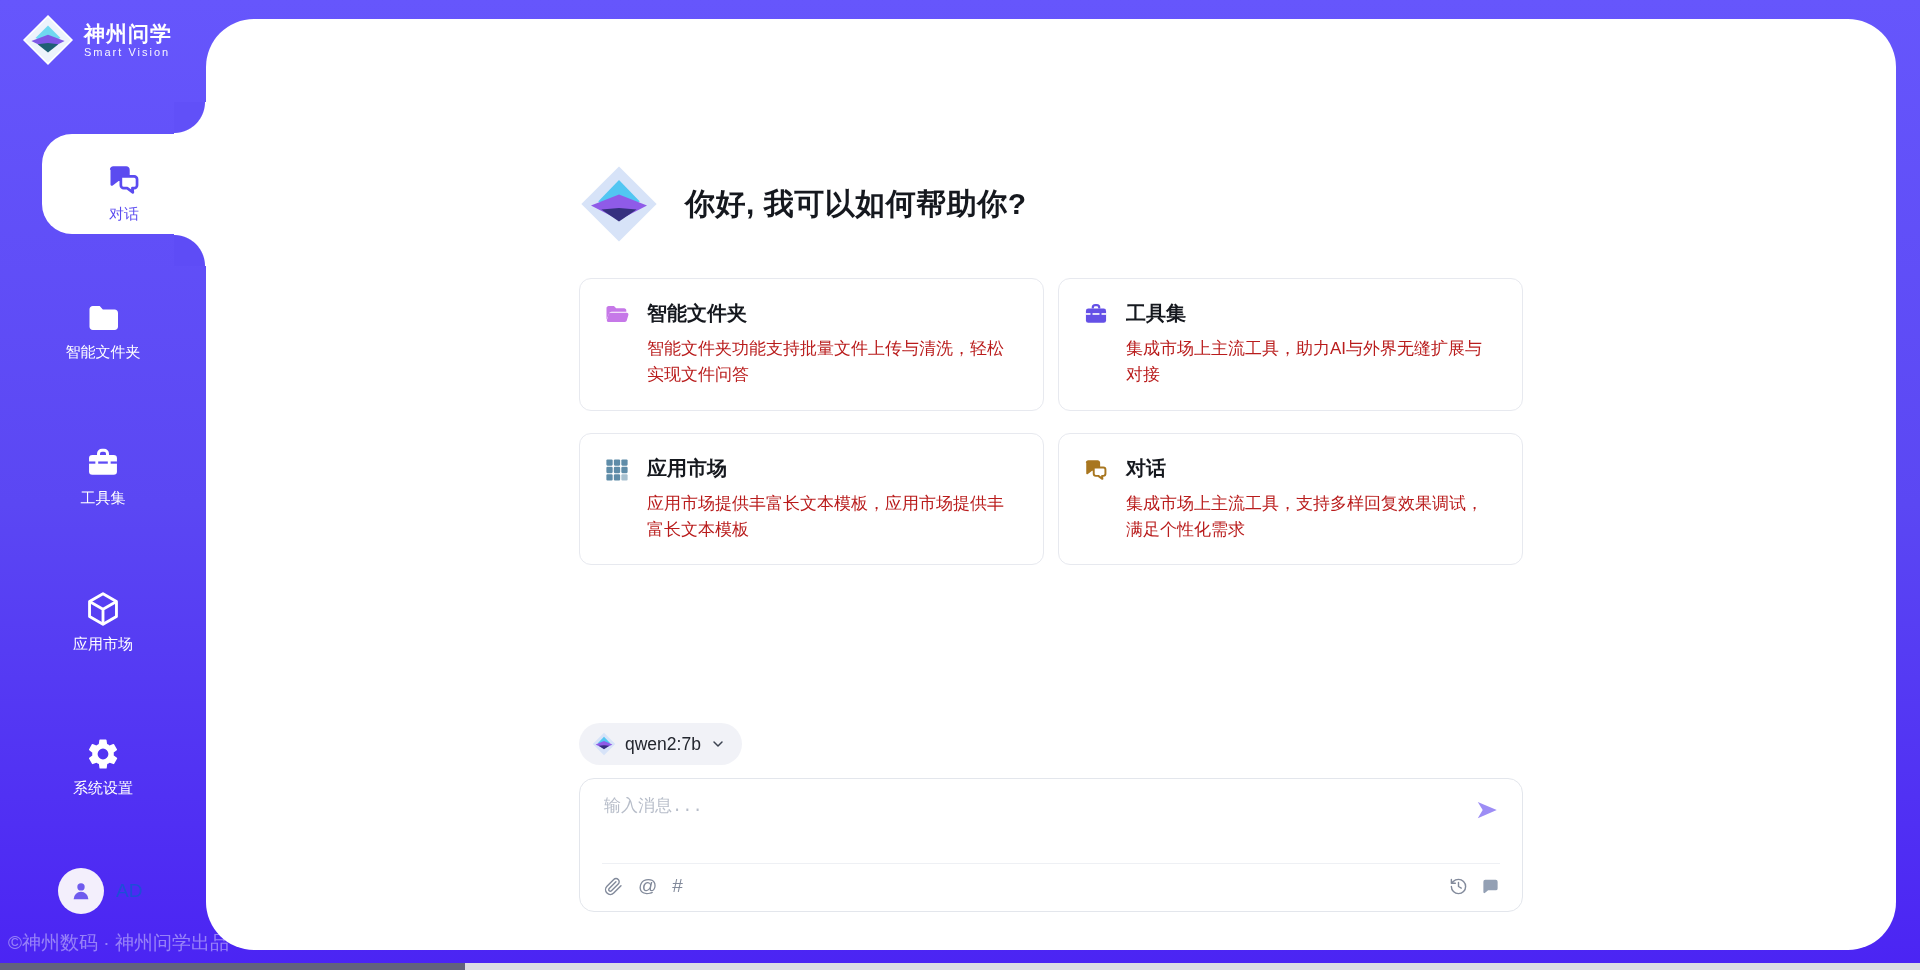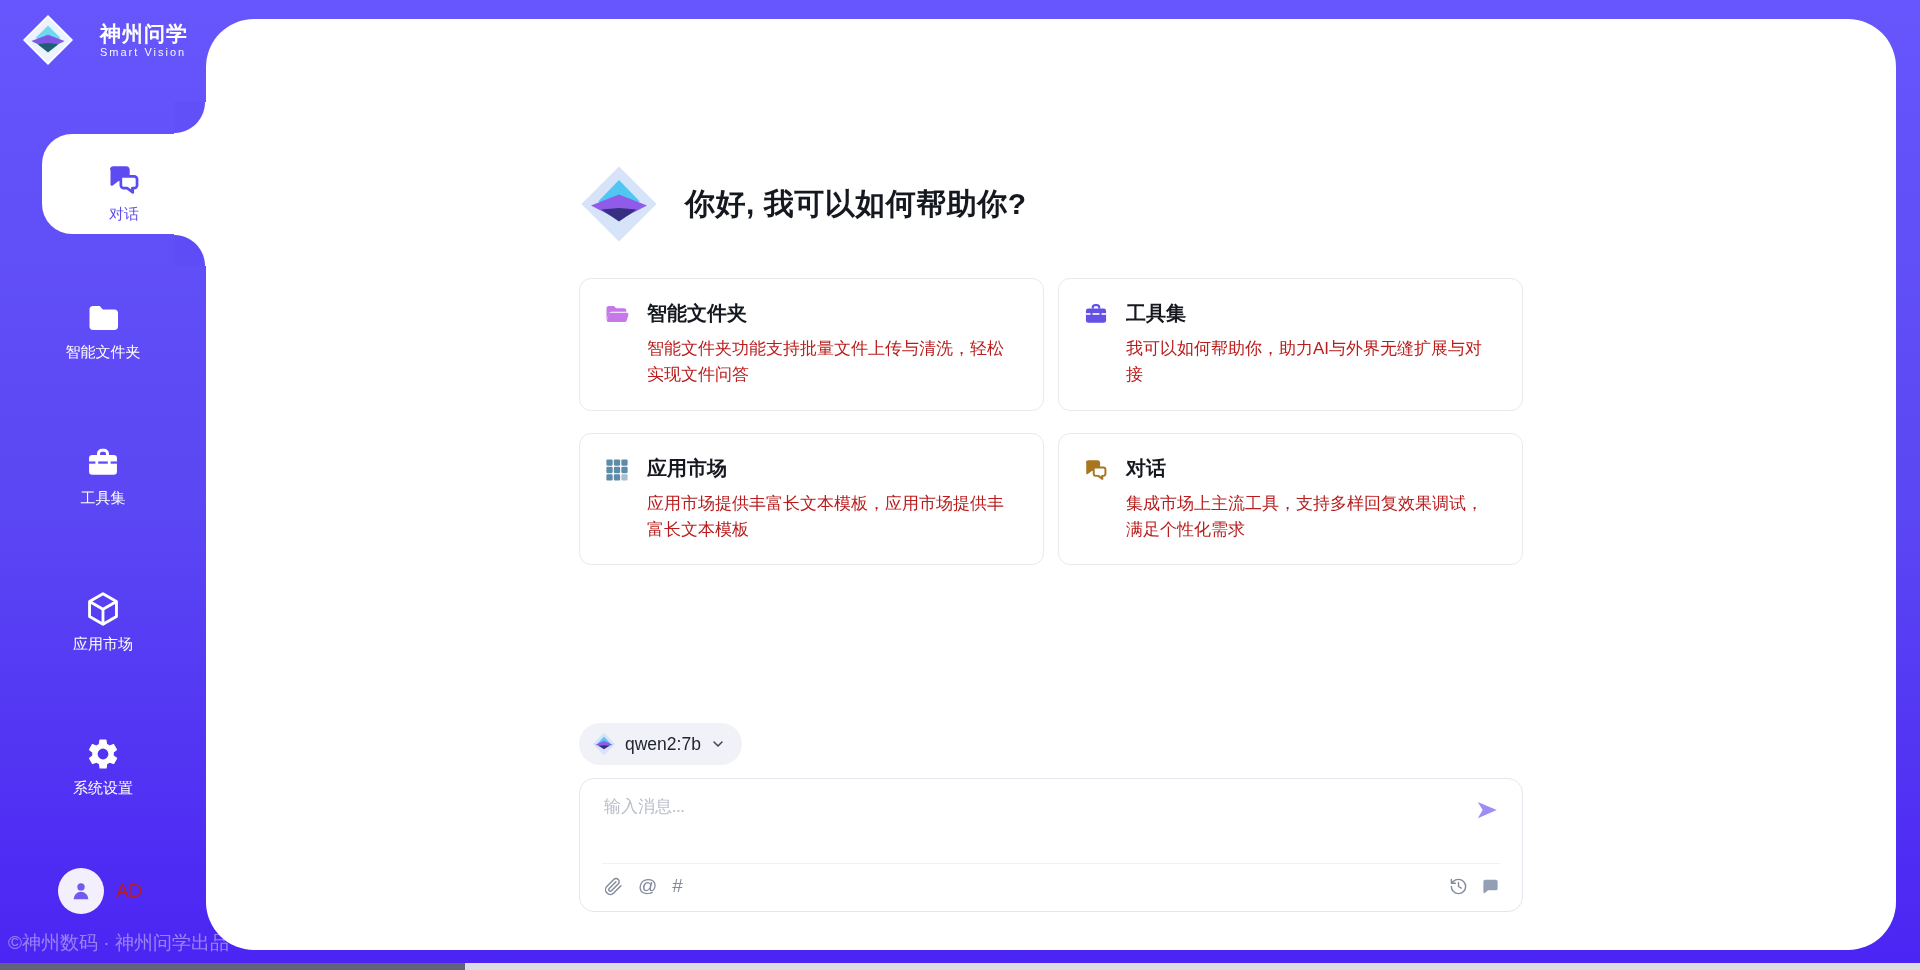--- a/index.html
+++ b/index.html
@@ -16,21 +16,21 @@
     background:#ffffff; border-radius:48px;
   }
 
   
   .hscroll-track { position:absolute; left:0; right:0; bottom:0; height:7px; background:#dcdce4; }
   .hscroll-thumb { position:absolute; left:0; top:0; width:465px; height:7px; background:#62627d; }
 
   
   .sidebar { position:absolute; left:0; top:0; width:206px; height:963px; }
 
-  .brand { position:absolute; left:22px; top:14px; display:flex; align-items:center; gap:26px; }
+  .brand { position:absolute; left:22px; top:14px; display:flex; align-items:center; gap:10px; }
   .brand-name { color:#fff; font-size:21px; font-weight:700; letter-spacing:1px; line-height:1.15; }
   .brand-sub { color:#fff; font-size:11px; letter-spacing:2px; opacity:.95; }
 
   .nav-item {
     position:absolute; left:0; width:206px; text-align:center; cursor:pointer;
     color:#ffffff; border:none; background:transparent; font-family:inherit;
   }
   .nav-item .nav-icon { display:block; margin:0 auto; }
   .nav-label { display:block; margin-top:7px; font-size:15px; color:inherit; }
 
@@ -53,21 +53,21 @@
   .card .bg-cut { fill:#ffffff; }      
 
   .user-row {
     position:absolute; left:58px; top:868px; display:flex; align-items:center; gap:12px;
     background:transparent; border:none; cursor:pointer;
   }
   .avatar-circle {
     width:46px; height:46px; border-radius:50%; background:#F3EFFC;
     display:flex; align-items:center; justify-content:center;
   }
-  .user-name { color:#b91c1c; font-size:19px; font-weight:500; }
+  .user-name { color:#1d4ed8; font-size:19px; font-weight:500; }
   .sidebar-footer {
     position:absolute; left:8px; top:930px; width:198px;
     color:rgba(255,255,255,.42); font-size:19px; text-align:left; white-space:nowrap;
   }
 
   
   .content-col { width:944px; margin:0 auto; padding-top:145px; }
 
   .greeting-row { display:flex; align-items:center; gap:26px; height:80px; }
   .greeting-title { font-size:30px; font-weight:700; color:#15181e; letter-spacing:.5px; }
@@ -88,21 +88,21 @@
     background:#f1f2f7; border:none; border-radius:21px; cursor:pointer; font-family:inherit;
   }
   .model-name { font-size:17.5px; color:#23262e; }
 
   .input-box {
     position:relative; margin-top:13px; height:134px;
     border:1.4px solid #e3e6ec; border-radius:15px; background:#fff;
   }
   .msg-input {
     position:absolute; left:24px; top:18px; width:840px; border:none; outline:none;
-    font-size:17px; color:#23262e; font-family:Liberation Serif, serif; background:transparent;
+    font-size:17px; color:#23262e; font-family:Liberation Mono, monospace; background:transparent;
   }
   .msg-input::placeholder { color:#b7bdc9; }
   .send-btn { position:absolute; right:22px; top:18px; background:none; border:none; cursor:pointer; }
   .input-divider { position:absolute; left:22px; right:22px; top:84px; height:1px; background:#eef0f4; }
   .input-toolbar {
     position:absolute; left:24px; right:22px; top:96px; display:flex; align-items:center;
   }
   .tool-btn {
     background:none; border:none; cursor:pointer; color:#828a9b; font-size:19px;
     font-family:inherit; margin-right:15px; display:flex; align-items:center;
@@ -223,21 +223,21 @@
             </g>
             <rect class="bg-cut" x="2.7" y="10.3" width="18.6" height="1.5" fill="#ffffff"></rect>
             <g fill="#6450E6">
               <rect x="6.9" y="9.2" width="1.9" height="3.7" rx="0.6"></rect>
               <rect x="15.2" y="9.2" width="1.9" height="3.7" rx="0.6"></rect>
             </g>
           </svg>
         </span>
         <span>
           <span class="card-title" style="display:block">工具集</span>
-          <span class="card-desc" style="display:block">我可以如何帮助你，助力AI与外界无缝扩展与对接</span>
+          <span class="card-desc" style="display:block">集成市场上主流工具，助力AI与外界无缝扩展与对接</span>
         </span>
       </button>
 
       <button class="card">
         <span class="card-icon">
           <svg width="26" height="26" viewBox="0 0 24 24">
             <g fill="#5E8CA8">
               <rect x="2.2" y="2.2" width="5.8" height="5.8" rx="1"></rect>
               <rect x="9.1" y="2.2" width="5.8" height="5.8" rx="1"></rect>
               <rect x="16" y="2.2" width="5.8" height="5.8" rx="1"></rect>

